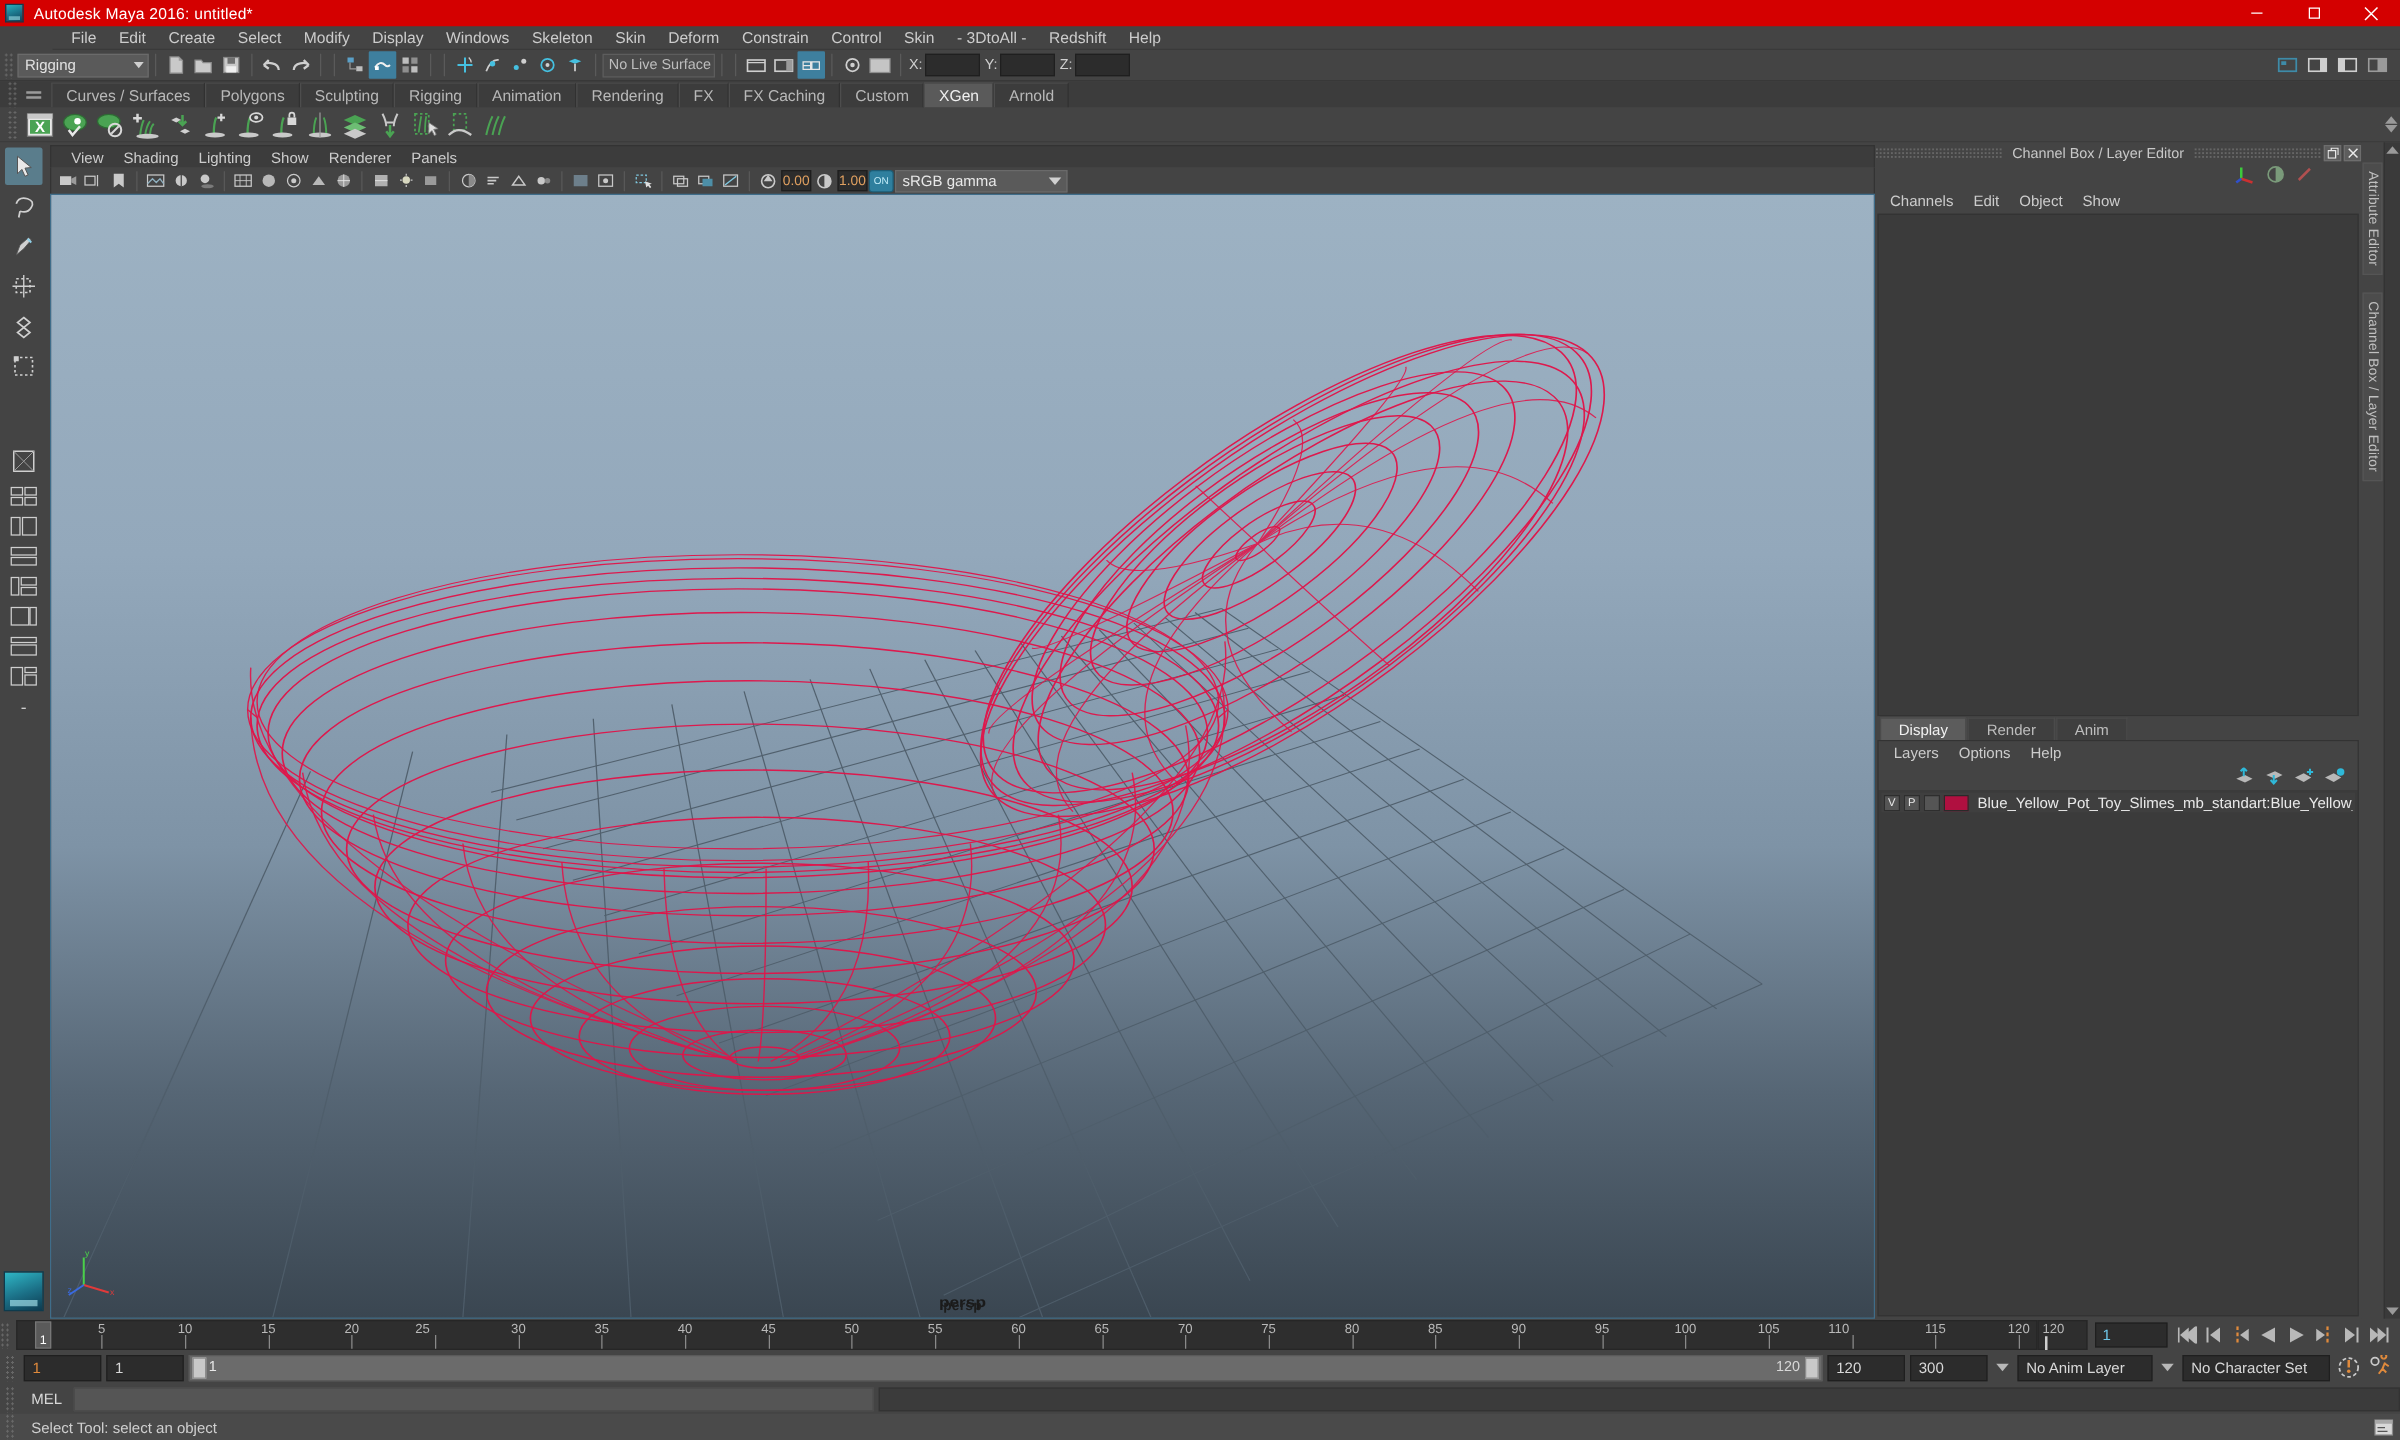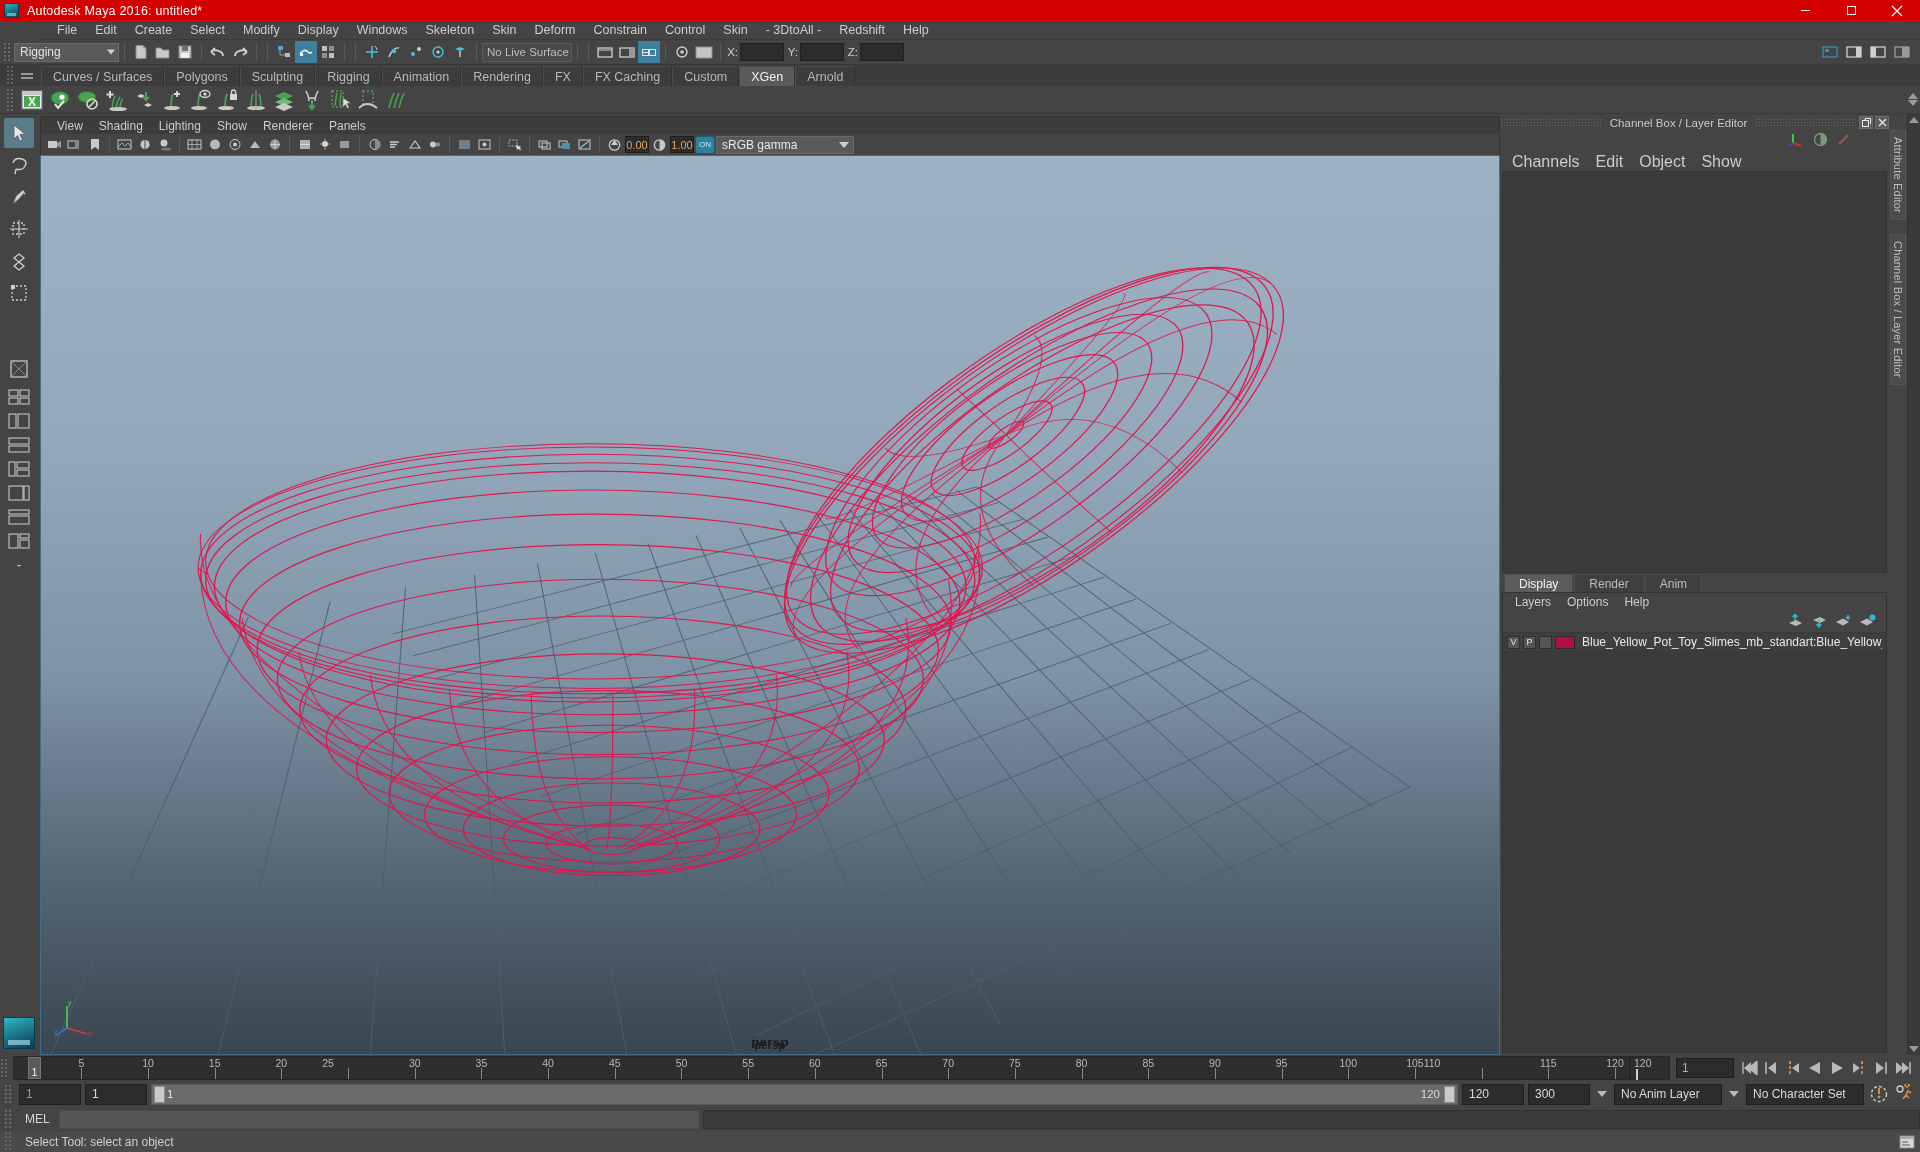--- a/index.html
+++ b/index.html
@@ -181,21 +181,21 @@
   }
   .dotfill {
     flex:1 1 auto; height:9px;
     background-image:radial-gradient(#6a6a6a 36%, transparent 38%);
     background-size:3px 3px; background-position:0 3px; opacity:.9;
   }
   .rp-titlebar .label { padding:0 8px; white-space:nowrap; }
   .rp-btn { width:14px;height:13px;background:#5d5d5d;border:1px solid #6d6d6d;margin-left:2px;
             display:flex;align-items:center;justify-content:center;color:#e8e8e8;font-size:9px;}
   .cb-menu { height:20px;flex:0 0 20px;background:#444; display:flex;align-items:center;padding-left:4px;}
-  .cb-menu .menu-item{font-size:16px;padding:0 8px;}
+  .cb-menu .menu-item{font-size:12px;padding:0 8px;}
   .cb-icons { height:20px; flex:0 0 20px; display:flex; align-items:center; justify-content:flex-end;
               gap:8px; padding-right:38px; background:#444;}
   .cb-body { flex:1 1 auto; background:#3b3b3b; border:1px solid #333; margin:0 2px; min-height:0;}
 
   
   .layer-tabs { height:19px; flex:0 0 19px; display:flex; align-items:flex-end; padding-left:4px; background:#444;}
   .layer-tab {
     height:18px;line-height:18px;padding:0 14px;font-size:12px;color:#bdbdbd;background:#3f3f3f;
     border:1px solid #4b4b4b;border-bottom:none;margin-right:1px;
   }
@@ -1184,21 +1184,21 @@
       <div id="tickhost">
           <div class="tick" style="left: 67.3445px;"></div>
           <div class="ticklbl" style="left: 67.3445px;">5</div>
           <div class="tick" style="left: 134.025px;"></div>
           <div class="ticklbl" style="left: 134.025px;">10</div>
           <div class="tick" style="left: 200.706px;"></div>
           <div class="ticklbl" style="left: 200.706px;">15</div>
           <div class="tick" style="left: 267.387px;"></div>
           <div class="ticklbl" style="left: 267.387px;">20</div>
           <div class="tick" style="left: 334.067px;"></div>
-          <div class="ticklbl" style="left: 314px;">25</div>
+          <div class="ticklbl" style="left: 324px;">25</div>
           <div class="tick" style="left: 400.748px;"></div>
           <div class="ticklbl" style="left: 400.748px;">30</div>
           <div class="tick" style="left: 467.429px;"></div>
           <div class="ticklbl" style="left: 467.429px;">35</div>
           <div class="tick" style="left: 534.109px;"></div>
           <div class="ticklbl" style="left: 534.109px;">40</div>
           <div class="tick" style="left: 600.79px;"></div>
           <div class="ticklbl" style="left: 600.79px;">45</div>
           <div class="tick" style="left: 667.471px;"></div>
           <div class="ticklbl" style="left: 667.471px;">50</div>
@@ -1218,21 +1218,21 @@
           <div class="ticklbl" style="left: 1134.24px;">85</div>
           <div class="tick" style="left: 1200.92px;"></div>
           <div class="ticklbl" style="left: 1200.92px;">90</div>
           <div class="tick" style="left: 1267.6px;"></div>
           <div class="ticklbl" style="left: 1267.6px;">95</div>
           <div class="tick" style="left: 1334.28px;"></div>
           <div class="ticklbl" style="left: 1334.28px;">100</div>
           <div class="tick" style="left: 1400.96px;"></div>
           <div class="ticklbl" style="left: 1400.96px;">105</div>
           <div class="tick" style="left: 1467.64px;"></div>
-          <div class="ticklbl" style="left: 1418px;">110</div>
+          <div class="ticklbl" style="left: 1457px;">110</div>
           <div class="tick" style="left: 1534.32px;"></div>
           <div class="ticklbl" style="left: 1534.32px;">115</div>
           <div class="tick" style="left: 1601px;"></div>
           <div class="ticklbl" style="left: 1601px;">120</div>
         </div>
     </div>
     <div class="time-end">
       <span class="lbl">120</span>
       <span class="bar"></span>
     </div>

